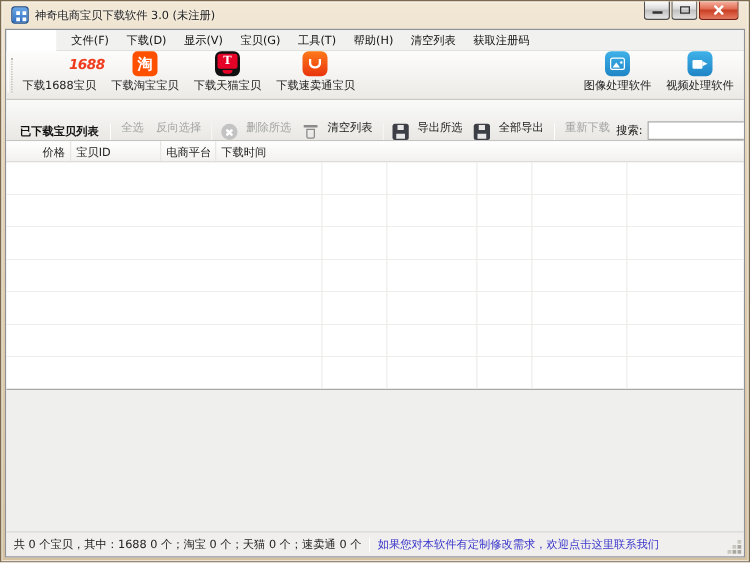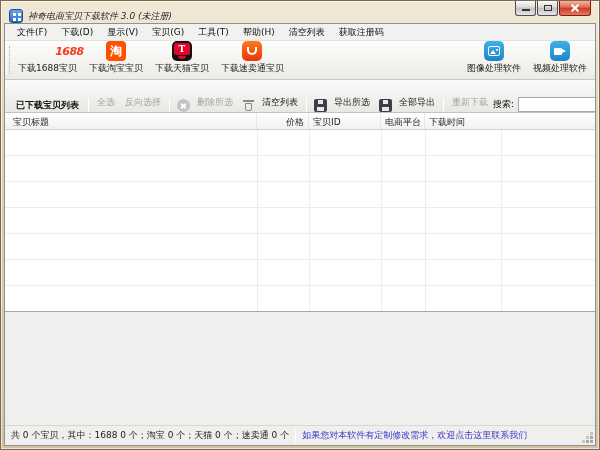--- a/index.html
+++ b/index.html
@@ -6,21 +6,21 @@
   html,body { width:600px; height:450px; font-family:"DejaVu Sans","Liberation Sans",sans-serif; }
   .window{
     position:relative; width:600px; height:450px;
     background:linear-gradient(180deg,#f2e8d6 0%,#e3d2b4 30%,#d4c1a0 100%);
     border:1px solid #776say;
     border:1px solid #7b6a4e;
     box-shadow:inset 0 0 0 1px rgba(255,255,255,.55);
     overflow:hidden;
   }
   
-  .titlebar{ position:absolute; top:0; left:0; right:0; height:22px; display:flex; align-items:flex-end; padding-left:8px;font-style:italic; }
+  .titlebar{ position:absolute; top:0; left:0; right:0; height:22px; display:flex; align-items:center; padding-left:8px; }
   .app-icon{ position:relative; width:14px; height:14px; border-radius:3px;
     background:linear-gradient(180deg,#6aa7e8,#2e6fc2); border:1px solid #1d4e8f; margin-right:5px; flex:0 0 auto;}
   .app-icon i{ position:absolute; left:3px; top:3px; width:3px; height:3px; background:#fff;
     box-shadow:5px 0 0 #fff,0 5px 0 #fff,5px 5px 0 #fff; }
   .title-text{ font-size:9px; color:#1c1c1c; text-shadow:0 0 3px rgba(255,255,255,.9); white-space:nowrap; }
   .winbtns{ position:absolute; top:0; right:8px; display:flex; }
   .wbtn{ height:15px; border:1px solid #4e4e4e; border-top:none; border-radius:0 0 3px 3px;
     background:linear-gradient(180deg,#fdfdfd,#d9d9d9 45%,#bfbfbf 50%,#e6e6e6);
     display:flex; align-items:center; justify-content:center; margin-left:1px; cursor:pointer;}
   .wbtn.min,.wbtn.max{ width:21px; }
@@ -28,21 +28,21 @@
     background:linear-gradient(180deg,#f7b3a2,#e06a50 45%,#c73d22 50%,#e8795f); }
   .glyph-min{ width:8px; height:2px; background:#333; margin-top:4px; }
   .glyph-max{ width:8px; height:6px; border:1.5px solid #333; background:transparent; }
   .glyph-close{ position:relative; width:10px; height:10px; }
   .glyph-close i,.glyph-close b{ position:absolute; left:0; top:4px; width:10px; height:2px; background:#fff; border-radius:1px;}
   .glyph-close i{ transform:rotate(45deg);} .glyph-close b{ transform:rotate(-45deg);}
   
   .client{ position:absolute; top:22px; left:3px; right:3px; bottom:3px; background:#fff;
     border:1px solid #8e9199; display:flex; flex-direction:column; overflow:hidden;}
   
-  .menubar{ height:17px; background:#f1f1ef; border-bottom:1px solid #e2e2e0; display:flex; align-items:center; padding-left:5px;}
+  .menubar{ height:17px; background:#f1f1ef; border-bottom:1px solid #e2e2e0; display:flex; align-items:center; padding-left:5px;margin-left:40px;}
   .menu-item{ font-size:9px; color:#111; padding:2px 7px; cursor:default; }
   
   .toolbar-main{ height:39px; background:linear-gradient(180deg,#fdfdfc,#eceae6);
     border-bottom:1px solid #c9c7c2; display:flex; align-items:stretch; padding:1px 2px 1px 0;}
   .grip{ width:4px; border-left:1px solid #fff; border-right:1px dotted #b9b4aa; margin:4px 2px 4px 1px;}
   .tb-btn{ display:flex; flex-direction:column; align-items:center; justify-content:flex-end;
     padding:2px 5px 2px; cursor:pointer; border:1px solid transparent; border-radius:2px;}
   .tb-label{ font-size:9px; color:#1b1b1b; margin-top:1px; white-space:nowrap;}
   .spacer{ flex:1; }
   
@@ -229,21 +229,20 @@
       <div class="lb-sep"></div>
       <div class="lb-link disabled">重新下载</div>
       <div class="search-wrap">
         <div class="search-label">搜索:</div>
         <input class="search-input" type="text" value="" style="">
 
       </div>
     </div>
 
     <div class="grid-header">
-      <div class="gh-cell col-0">宝贝标题</div>
       <div class="gh-cell col-1">价格</div>
       <div class="gh-cell col-2">宝贝ID</div>
       <div class="gh-cell col-3">电商平台</div>
       <div class="gh-cell col-5">下载时间</div>
     </div>
 
     <div class="grid-body">
       <div class="vline vl-0"></div>
       <div class="vline vl-1"></div>
       <div class="vline vl-2"></div>

